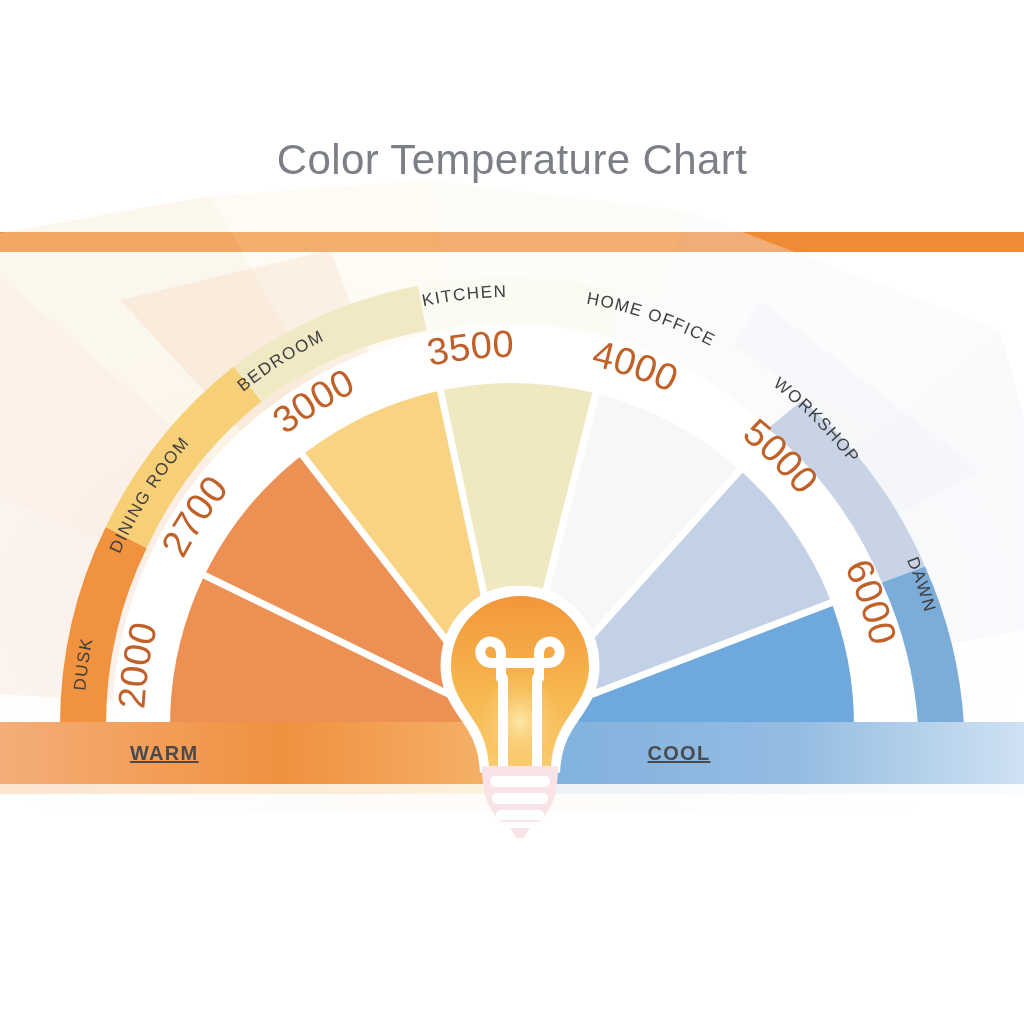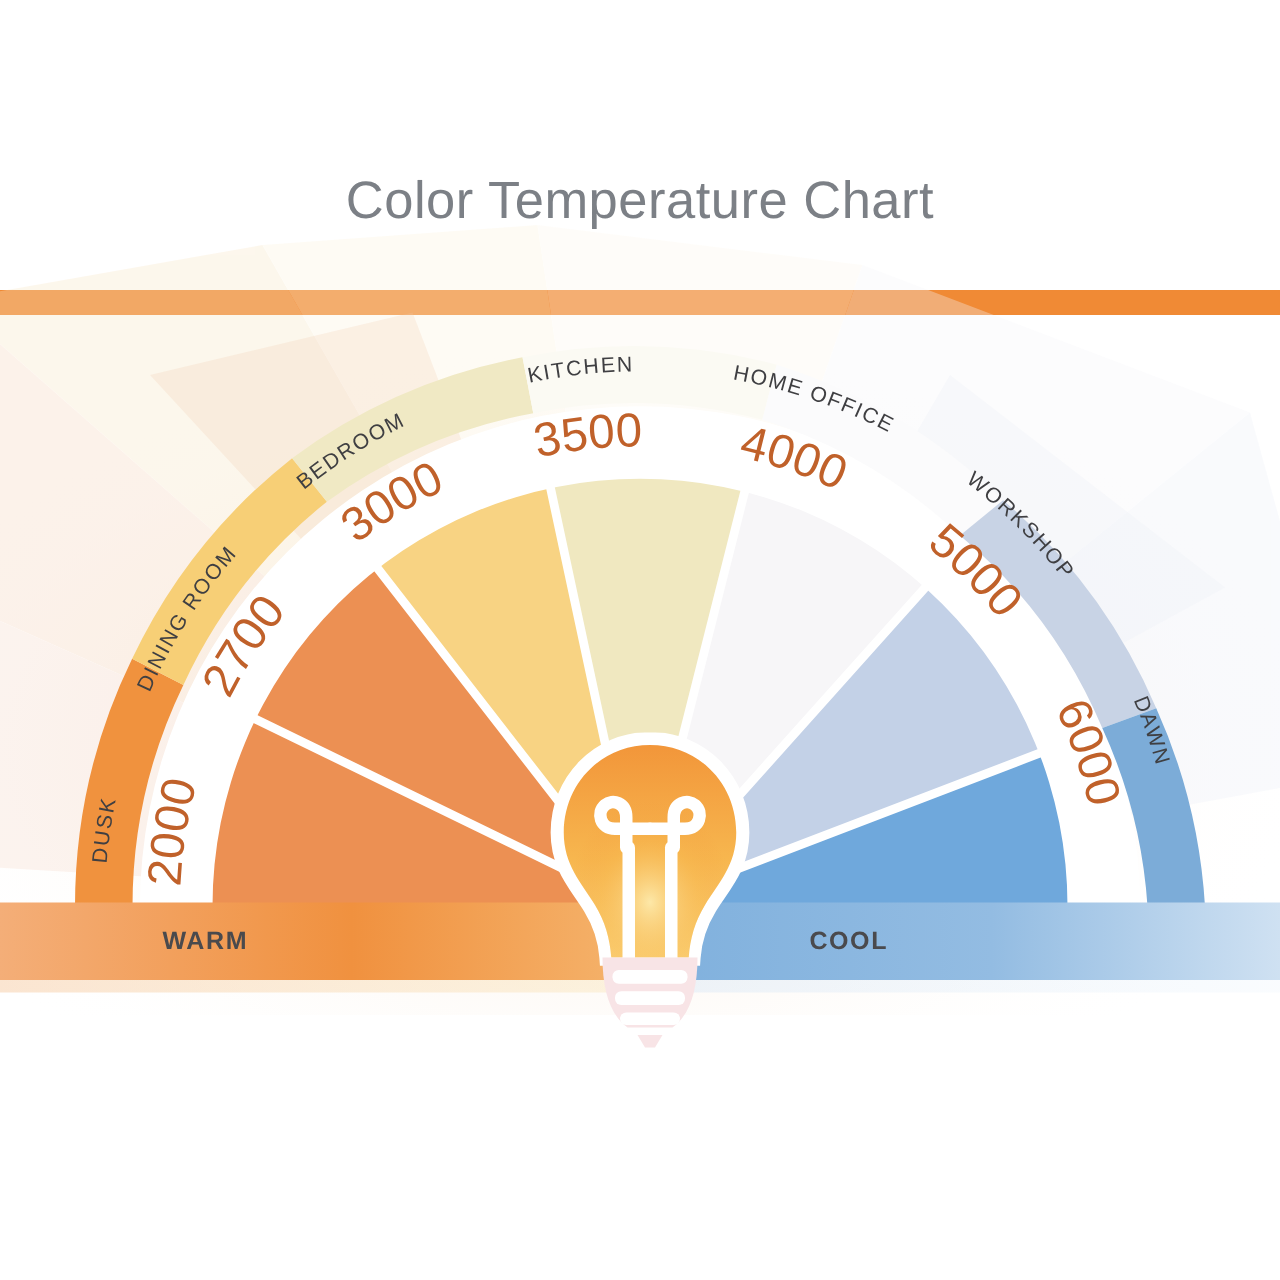--- a/index.html
+++ b/index.html
@@ -72,20 +72,21 @@
   #cool-half {
     background: linear-gradient(90deg, #7fb0dd 0%, #93bce2 55%, #cfe1f2 100%);
     justify-content: center;
   }
   .spectrum-label {
     font-size: 20px;
     font-weight: 700;
     letter-spacing: 1.3px;
     color: #4a4a4d;
     font-family: "Liberation Sans", sans-serif;
+    text-decoration: underline;
   }
   #warm-label { margin-left: 130px; }
   #cool-label { margin-right: 178px; }
 
   
   #bar-reflection {
     position: absolute;
     top: 784px;
     left: 0;
     width: 1024px;

